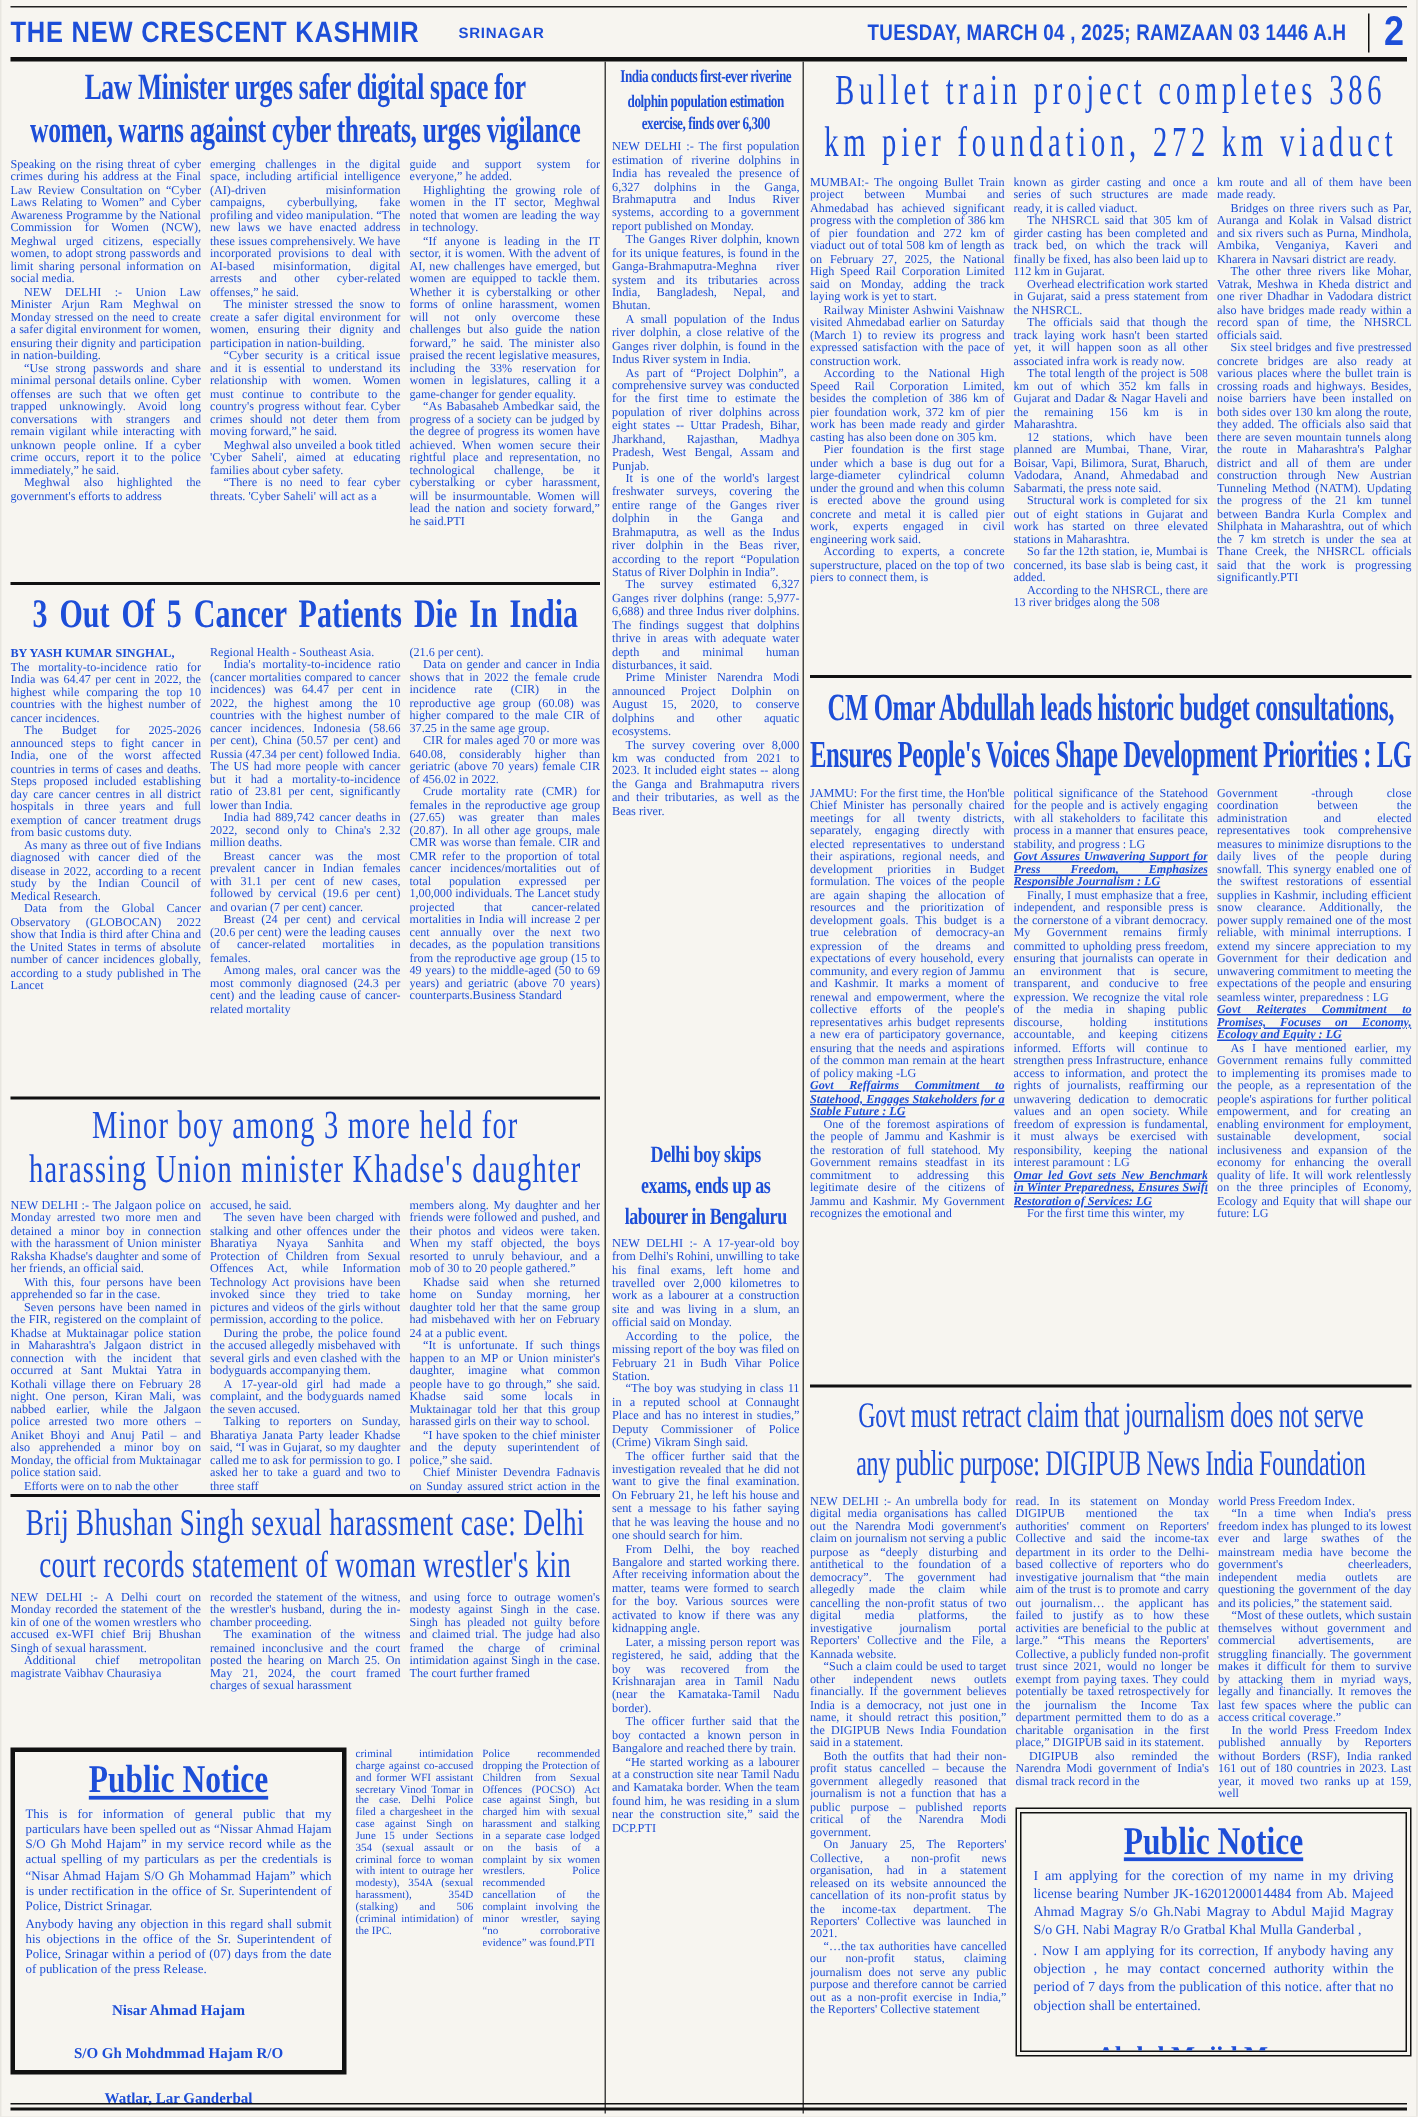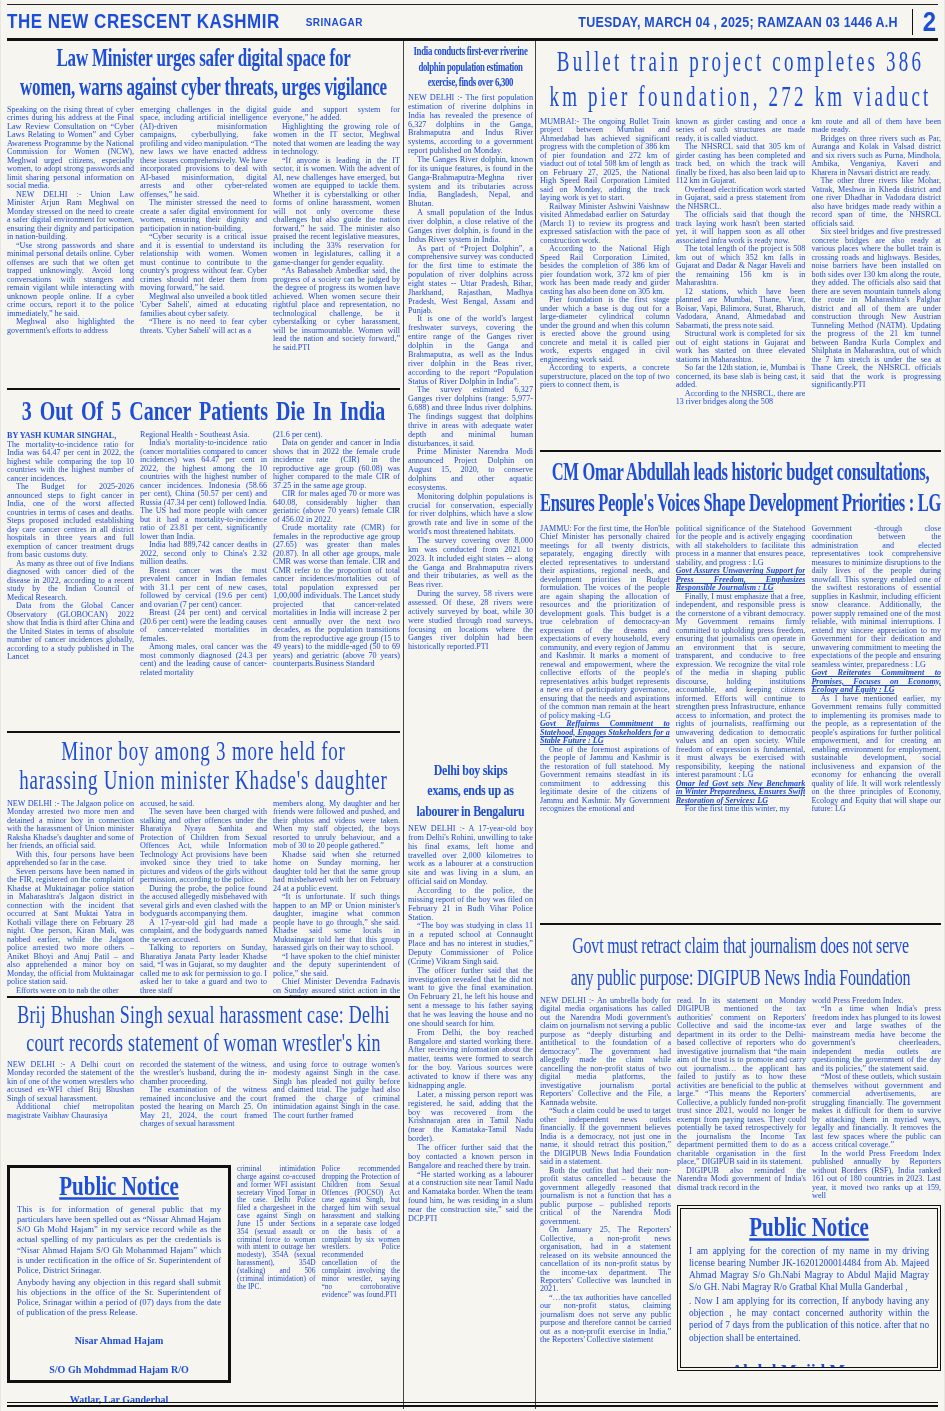--- a/index.html
+++ b/index.html
@@ -109,21 +109,21 @@
           </div>
           <div class="cols">
             <div class="col pcol">
                 <p>Speaking on the rising threat of cyber crimes during his address at the Final Law Review Consultation on “Cyber Laws Relating to Women” and Cyber Awareness Programme by the National Commission for Women (NCW), Meghwal urged citizens, especially women, to adopt strong passwords and limit sharing personal information on social media.</p>
                 <p>NEW DELHI :- Union Law Minister Arjun Ram Meghwal on Monday stressed on the need to create a safer digital environment for women, ensuring their dignity and participation in nation-building.</p>
                 <p>“Use strong passwords and share minimal personal details online. Cyber offenses are such that we often get trapped unknowingly. Avoid long conversations with strangers and remain vigilant while interacting with unknown people online. If a cyber crime occurs, report it to the police immediately,” he said.</p>
                 <p>Meghwal also highlighted the government's efforts to address</p>
               </div>
             <div class="col pcol">
                 <p>emerging challenges in the digital space, including artificial intelligence (AI)-driven misinformation campaigns, cyberbullying, fake profiling and video manipulation. “The new laws we have enacted address these issues comprehensively. We have incorporated provisions to deal with AI-based misinformation, digital arrests and other cyber-related offenses,” he said.</p>
-                <p>The minister stressed the need to create a safer digital environment for women, ensuring their dignity and participation in nation-building.</p>
+                <p>The minister stressed the snow to create a safer digital environment for women, ensuring their dignity and participation in nation-building.</p>
                 <p>“Cyber security is a critical issue and it is essential to understand its relationship with women. Women must continue to contribute to the country's progress without fear. Cyber crimes should not deter them from moving forward,” he said.</p>
                 <p>Meghwal also unveiled a book titled 'Cyber Saheli', aimed at educating families about cyber safety.</p>
                 <p>“There is no need to fear cyber threats. 'Cyber Saheli' will act as a</p>
               </div>
             <div class="col pcol">
                 <p>guide and support system for everyone,” he added.</p>
                 <p>Highlighting the growing role of women in the IT sector, Meghwal noted that women are leading the way in technology.</p>
                 <p>“If anyone is leading in the IT sector, it is women. With the advent of AI, new challenges have emerged, but women are equipped to tackle them. Whether it is cyberstalking or other forms of online harassment, women will not only overcome these challenges but also guide the nation forward,” he said. The minister also praised the recent legislative measures, including the 33% reservation for women in legislatures, calling it a game-changer for gender equality.</p>
                 <p>“As Babasaheb Ambedkar said, the progress of a society can be judged by the degree of progress its women have achieved. When women secure their rightful place and representation, no technological challenge, be it cyberstalking or cyber harassment, will be insurmountable. Women will lead the nation and society forward,” he said.PTI</p>
               </div>
@@ -249,23 +249,21 @@
             </div>
           </div>
           <div class="pcol dolphin-paras">
               <p>NEW DELHI :- The first population estimation of riverine dolphins in India has revealed the presence of 6,327 dolphins in the Ganga, Brahmaputra and Indus River systems, according to a government report published on Monday.</p>
               <p>The Ganges River dolphin, known for its unique features, is found in the Ganga-Brahmaputra-Meghna river system and its tributaries across India, Bangladesh, Nepal, and Bhutan.</p>
               <p>A small population of the Indus river dolphin, a close relative of the Ganges river dolphin, is found in the Indus River system in India.</p>
               <p>As part of “Project Dolphin”, a comprehensive survey was conducted for the first time to estimate the population of river dolphins across eight states -- Uttar Pradesh, Bihar, Jharkhand, Rajasthan, Madhya Pradesh, West Bengal, Assam and Punjab.</p>
               <p>It is one of the world's largest freshwater surveys, covering the entire range of the Ganges river dolphin in the Ganga and Brahmaputra, as well as the Indus river dolphin in the Beas river, according to the report “Population Status of River Dolphin in India”.</p>
               <p>The survey estimated 6,327 Ganges river dolphins (range: 5,977-6,688) and three Indus river dolphins. The findings suggest that dolphins thrive in areas with adequate water depth and minimal human disturbances, it said.</p>
               <p>Prime Minister Narendra Modi announced Project Dolphin on August 15, 2020, to conserve dolphins and other aquatic ecosystems.</p>
-              <p>Monitoring dolphin populations is crucial for conservation, especially for river dolphins, which have a slow growth rate and live in some of the world's most threatened habitats.</p>
               <p>The survey covering over 8,000 km was conducted from 2021 to 2023. It included eight states -- along the Ganga and Brahmaputra rivers and their tributaries, as well as the Beas river.</p>
-              <p>During the survey, 58 rivers were assessed. Of these, 28 rivers were actively surveyed by boat, while 30 were studied through road surveys, focusing on locations where the Ganges river dolphin had been historically reported.PTI</p>
             </div>
         </section>
         <section>
           <div class="hwrap wrap-delhi">
             <div class="h-delhi">
               <div class="hl">Delhi boy skips</div>
               <div class="hl">exams, ends up as</div>
               <div class="hl">labourer in Bengaluru</div>
             </div>
           </div>

